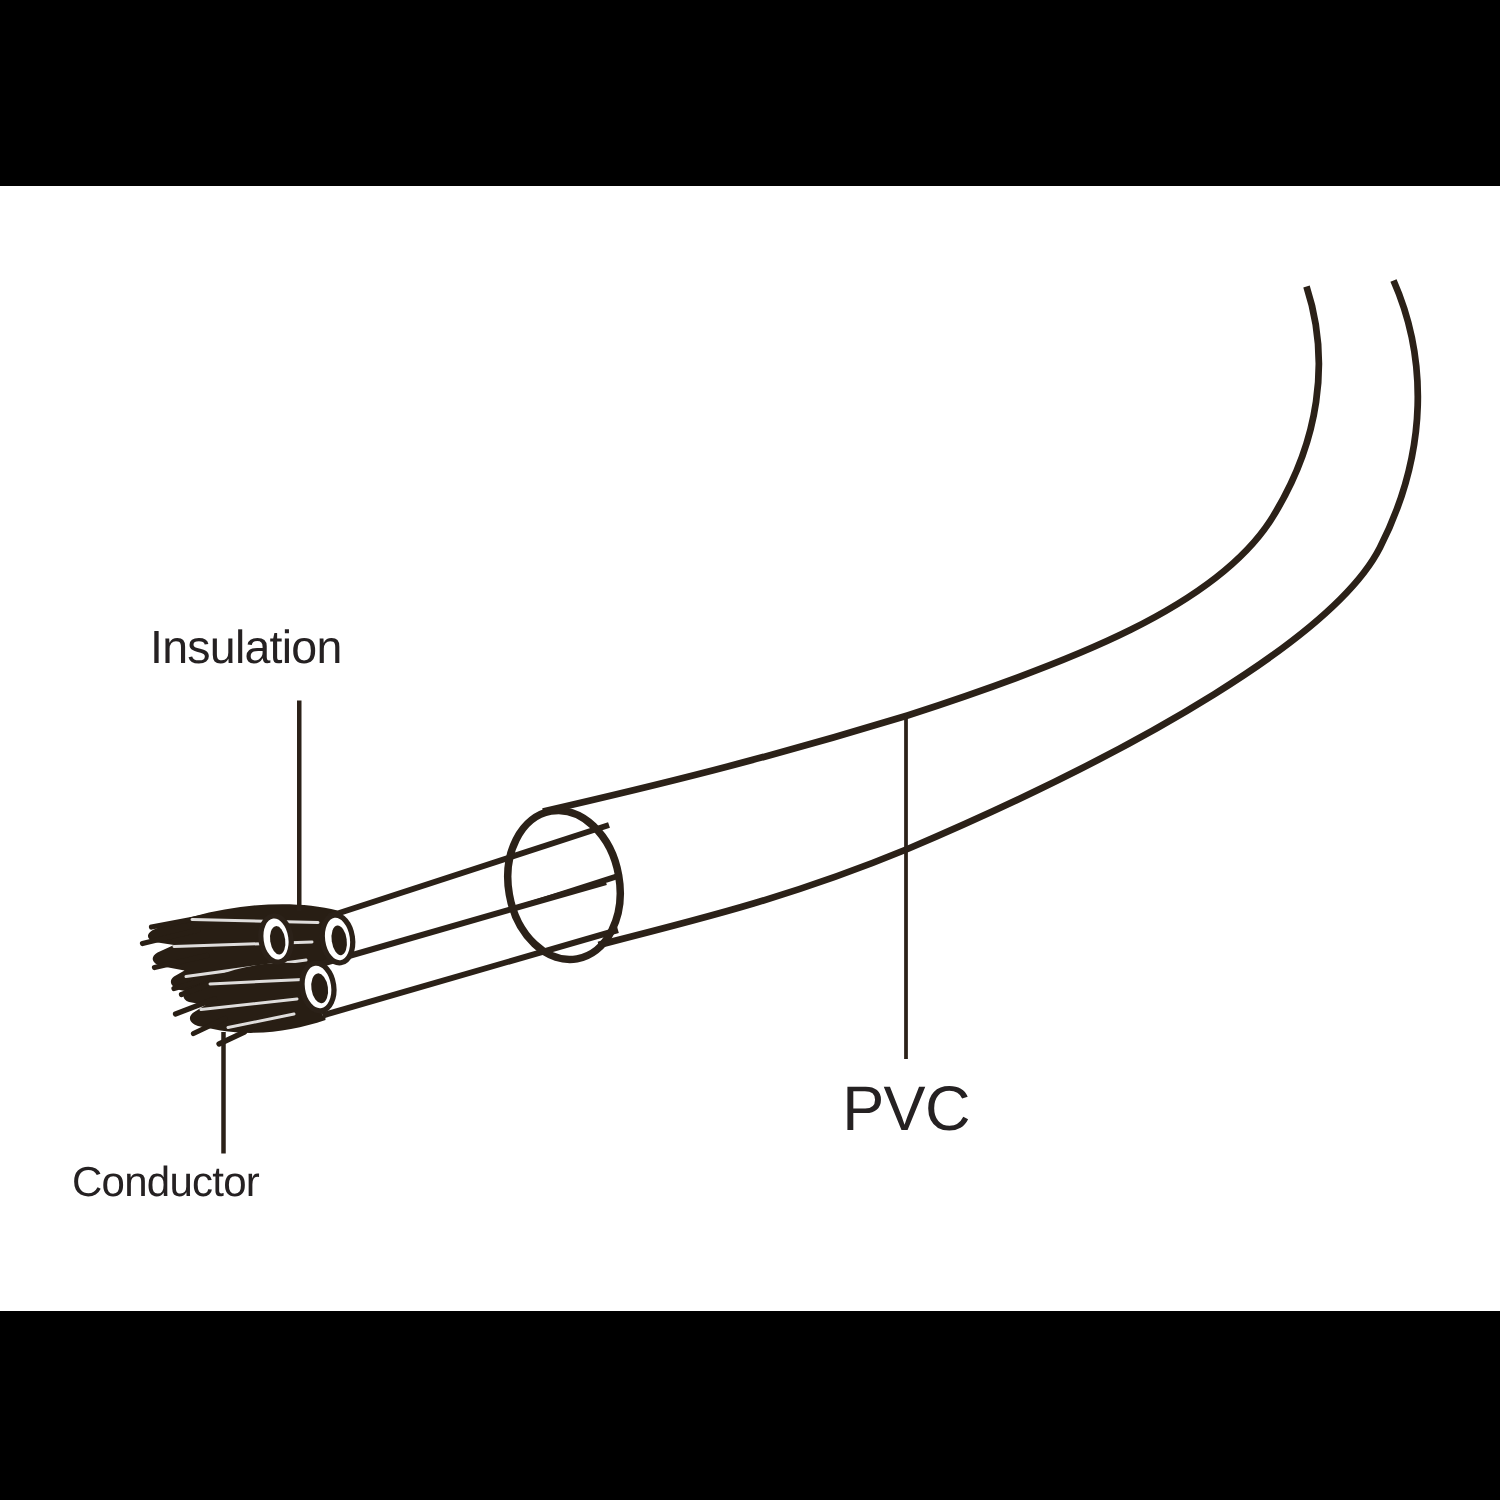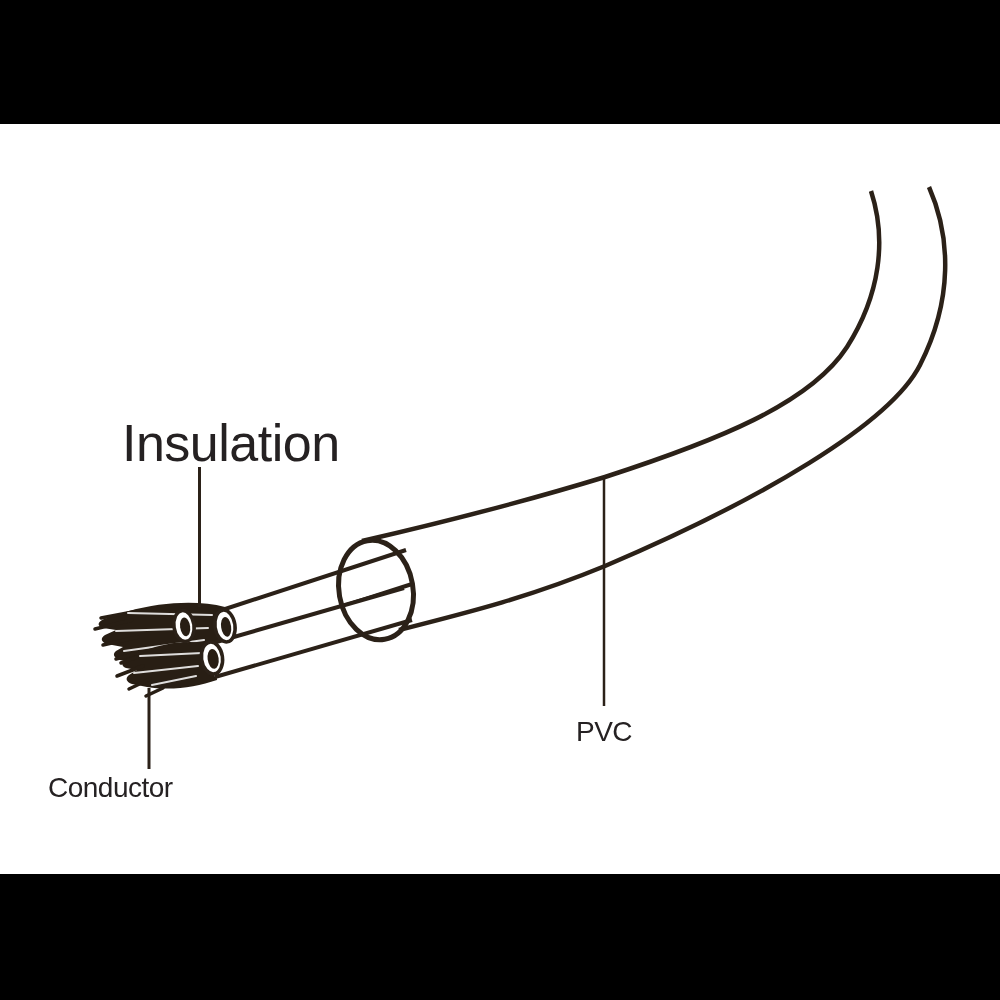--- a/index.html
+++ b/index.html
@@ -24,23 +24,23 @@
     left: 0; top: 0;
     width: 1000px; height: 1000px;
   }
   .label {
     position: absolute;
     color: #252122;
     letter-spacing: -0.5px;
     line-height: 1.05;
     white-space: nowrap;
   }
-  .label.insulation { left: 100px; top: 416px; font-size: 52px; margin-left: 22px; }
+  .label.insulation { left: 100px; top: 416px; font-size: 31px; }
   .label.conductor  { left: 48px;  top: 773px; font-size: 28px; }
-  .label.pvc        { left: 544px; top: 717px; font-size: 28px; width: 120px; text-align: center; }
+  .label.pvc        { left: 544px; top: 717px; font-size: 42px; width: 120px; text-align: center; }
 </style>
 </head>
 <body>
 
 <div class="stage">
 
   <div class="letterbox top"></div>
   <div class="letterbox bottom"></div>
 
   <svg class="drawing" viewBox="0 0 1000 1000" xmlns="http://www.w3.org/2000/svg">

